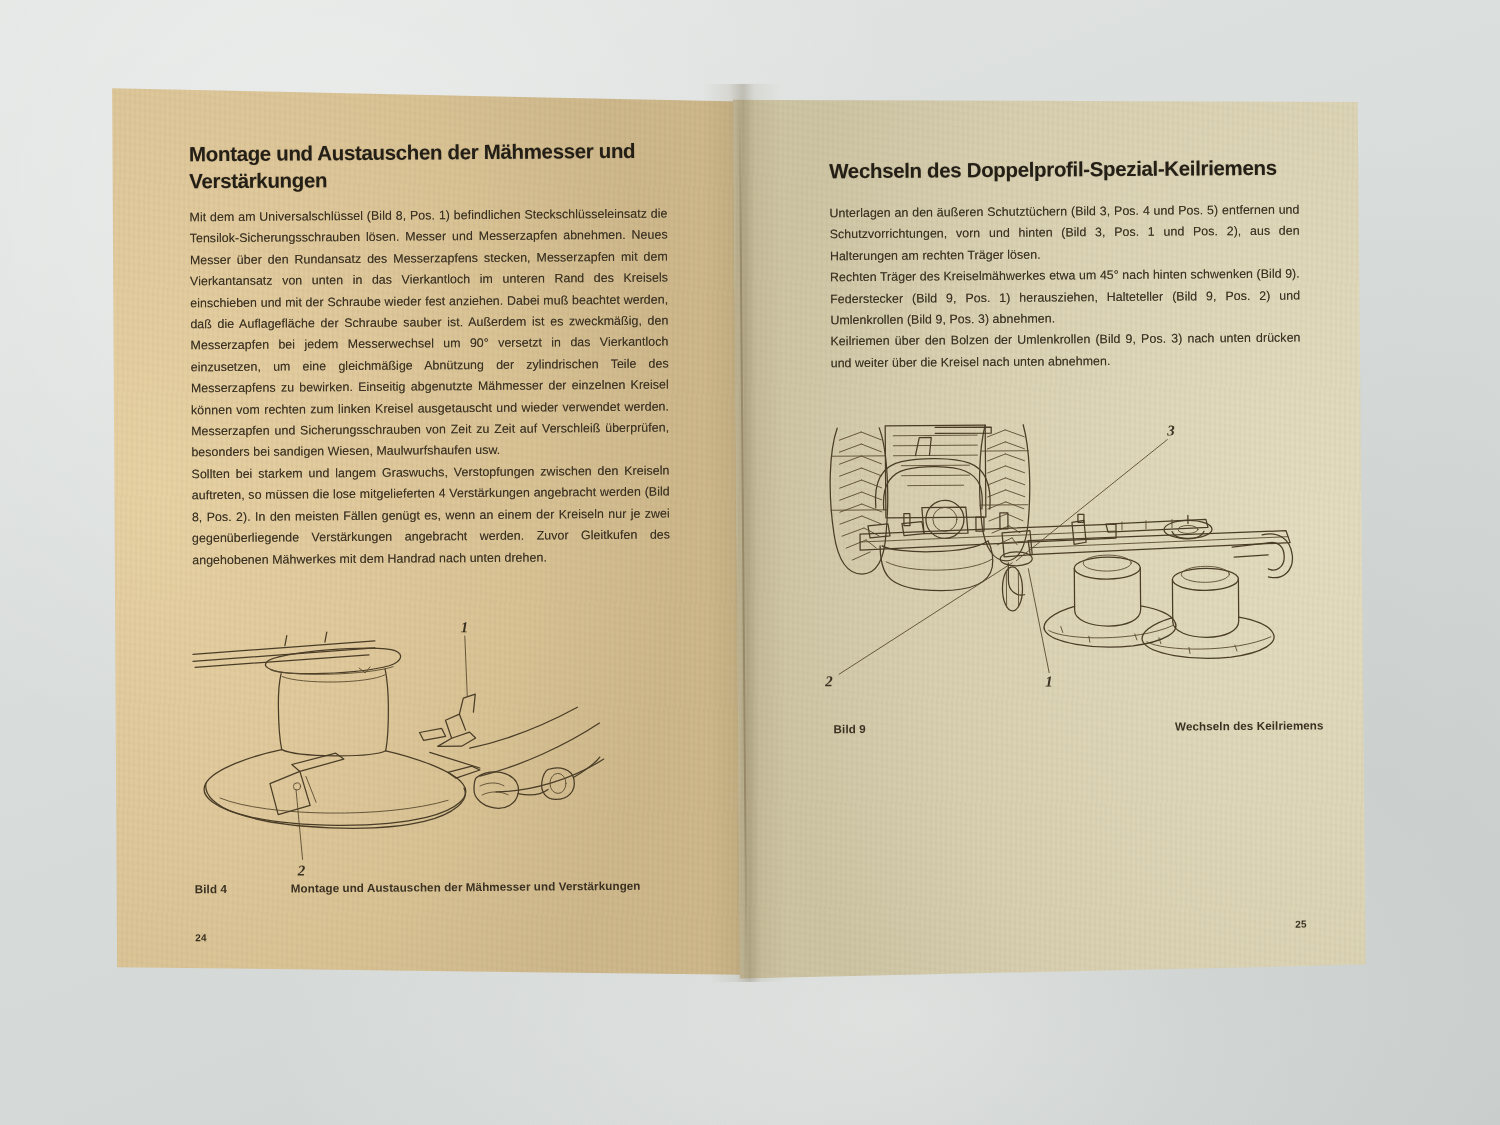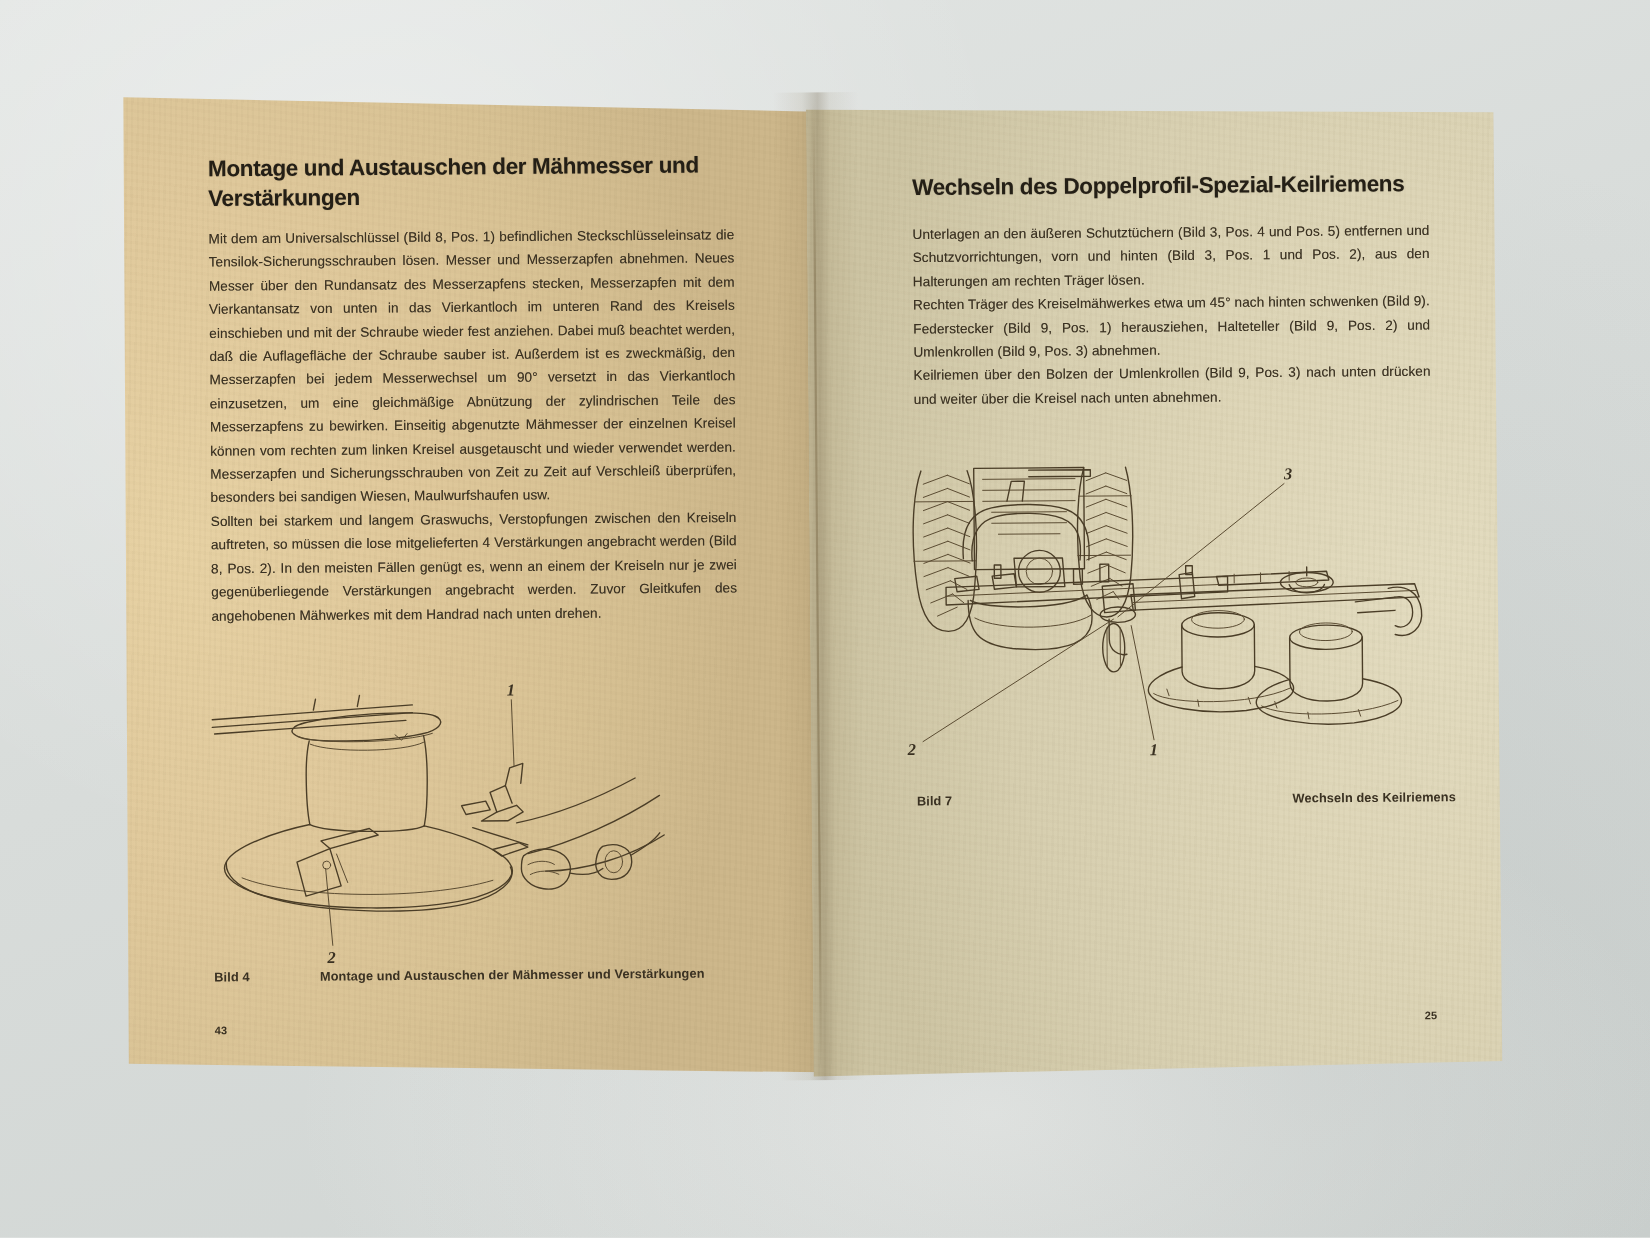--- a/index.html
+++ b/index.html
@@ -201,21 +201,21 @@
           <path class="ink-thin" d="M116,168 L122,238"></path>
           <text class="lbl" x="117" y="254">2</text>
         </svg>
       </div>
 
       <div class="caption-row" id="left-caption">
         <span class="fignum">Bild 4</span>
         <span class="capttext">Montage und Austauschen der Mähmesser und Verstärkungen</span>
       </div>
 
-      <div class="pagenum" id="left-pagenum">43</div>
+      <div class="pagenum" id="left-pagenum">24</div>
     </div>
   </div>
 
   <div class="page" id="page-right">
     <div class="grain"></div>
     <div class="content">
 
       <h1 class="heading" id="right-heading">Wechseln des Doppelprofil-Spezial-Keilriemens</h1>
 
       <div id="right-text">
@@ -306,21 +306,21 @@
           <path class="ink-thin" d="M352,20 L200,140"></path>
           <text class="lbl" x="352" y="16">3</text>
           <path class="ink-thin" d="M196,142 L22,252"></path>
           <text class="lbl" x="8" y="264">2</text>
           <path class="ink-thin" d="M212,148 L232,252"></path>
           <text class="lbl" x="228" y="266">1</text>
         </svg>
       </div>
 
       <div class="caption-row" id="right-caption">
-        <span class="fignum">Bild 7</span>
+        <span class="fignum">Bild 9</span>
         <span class="capttext">Wechseln des Keilriemens</span>
       </div>
 
       <div class="pagenum" id="right-pagenum">25</div>
     </div>
   </div>
 
   <div id="gutter"></div>
   <div id="fold-line"></div>
 </div>

